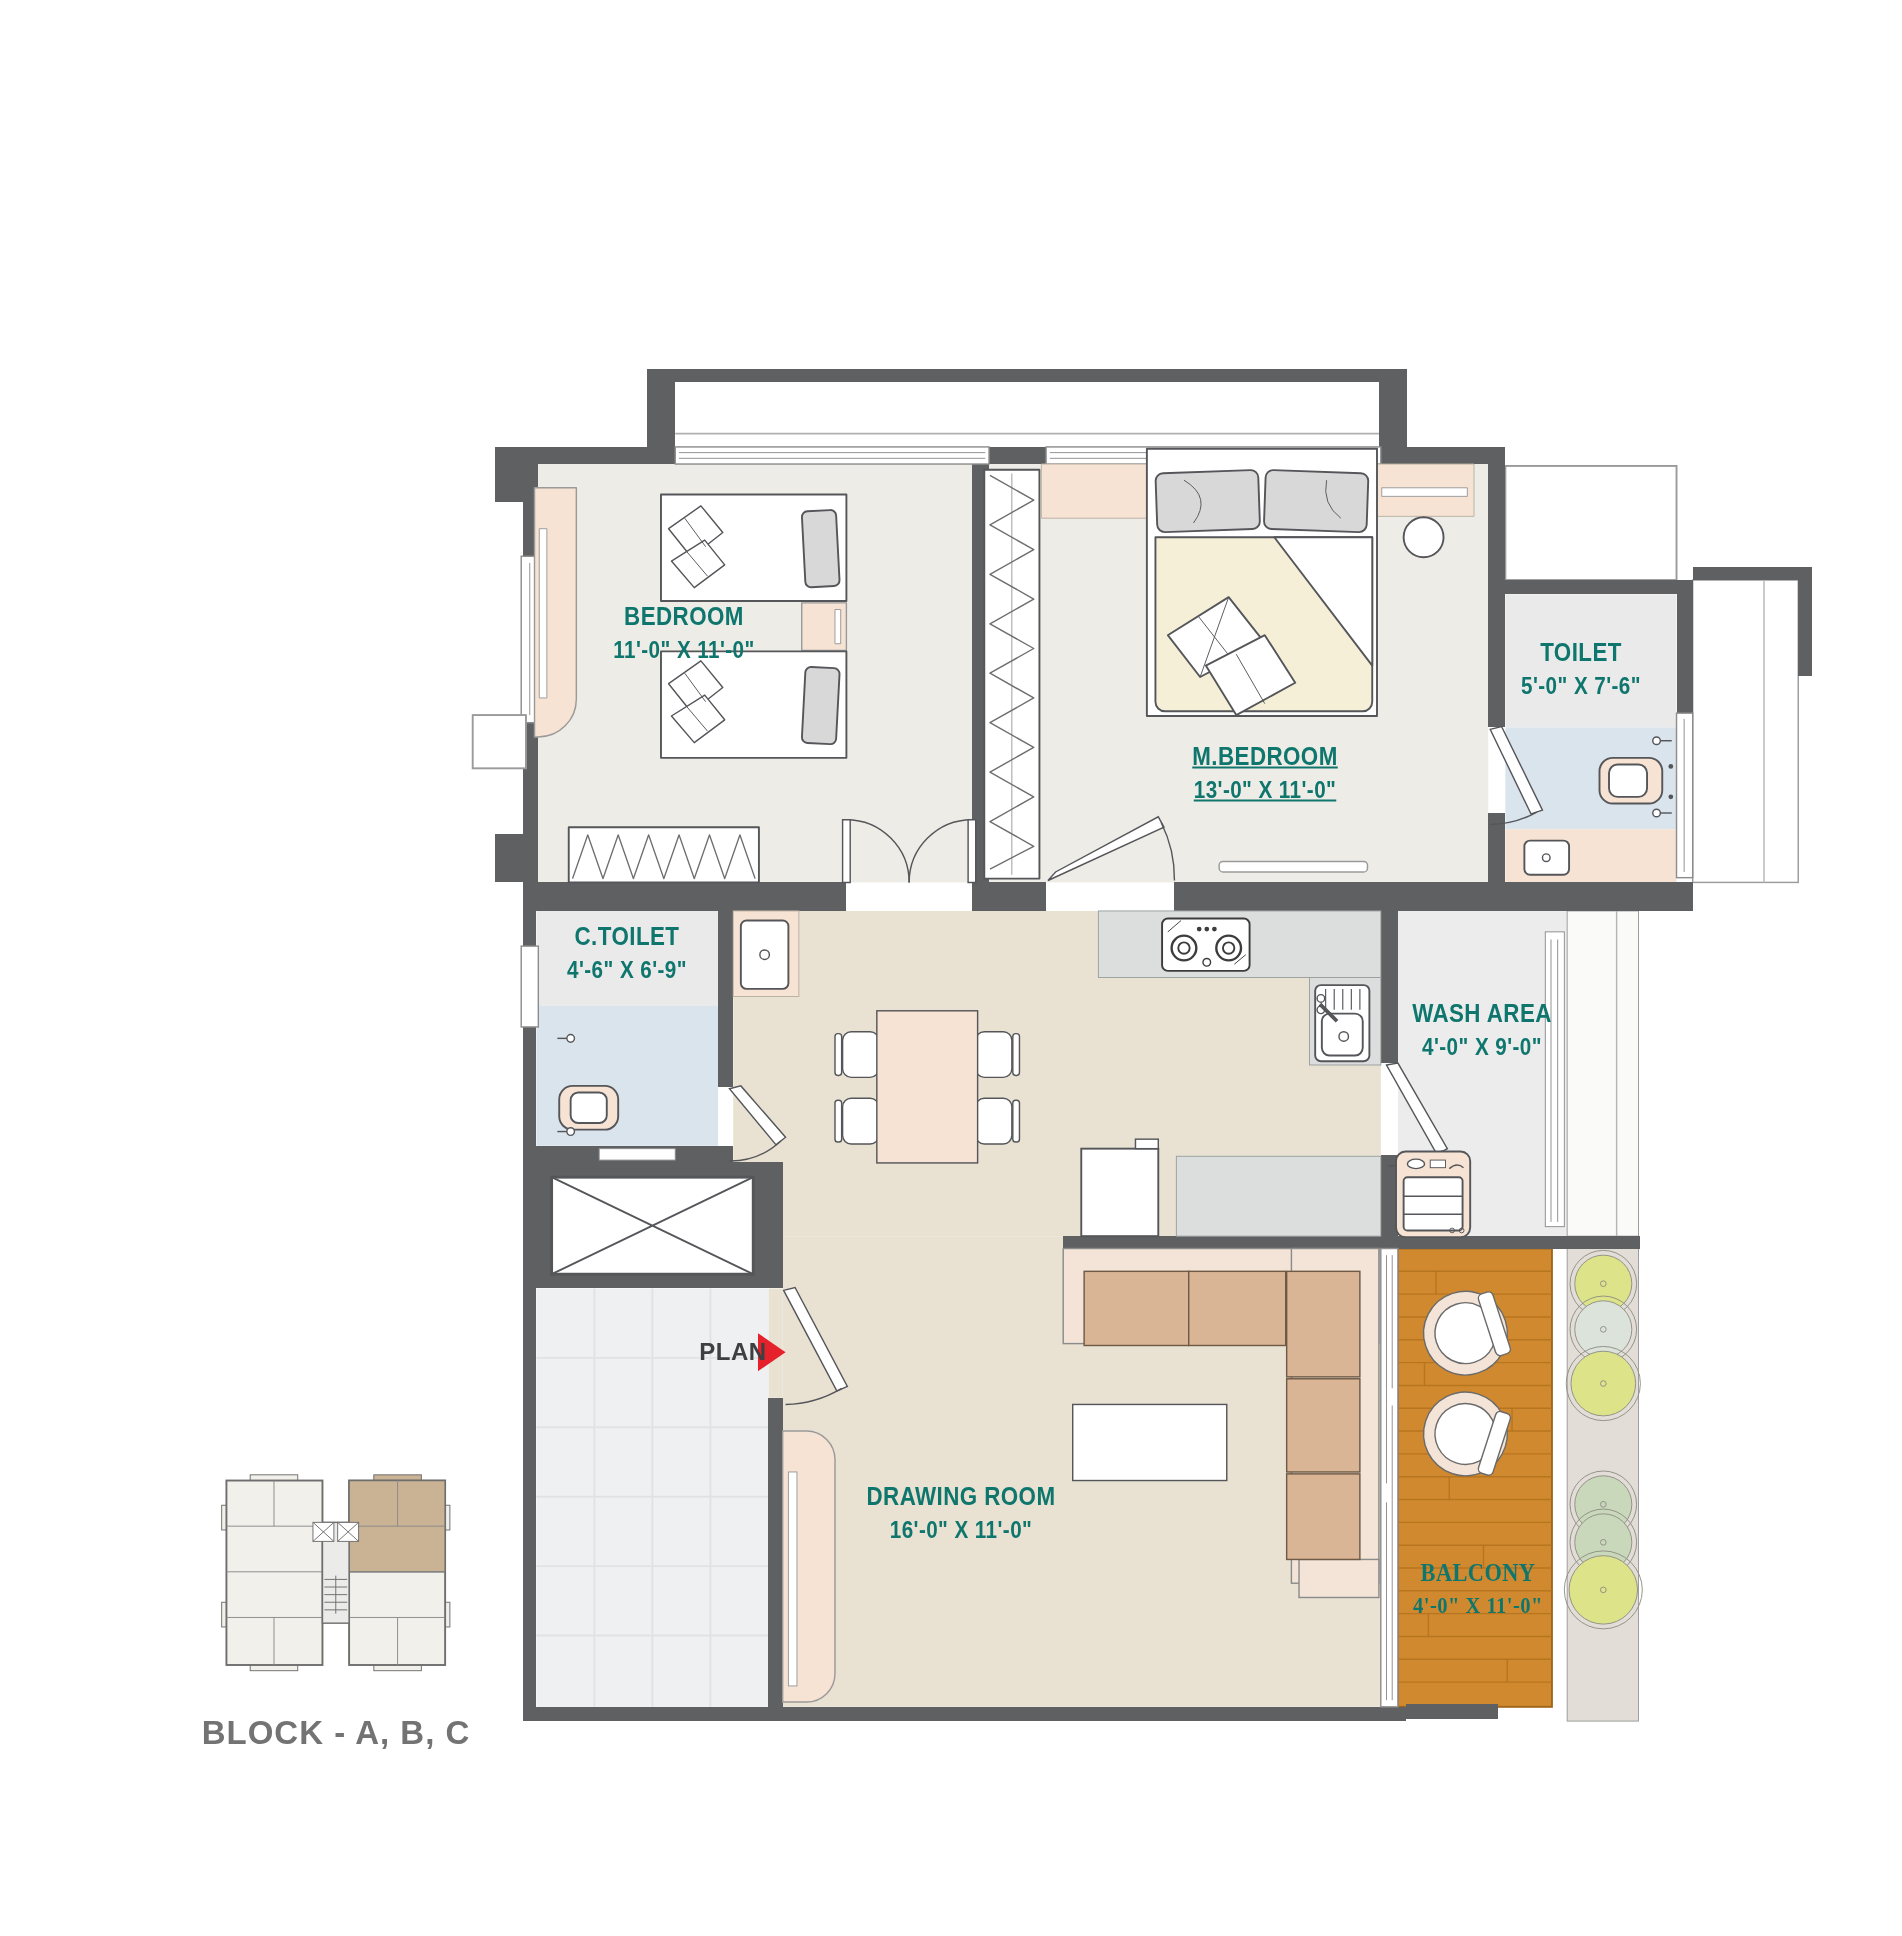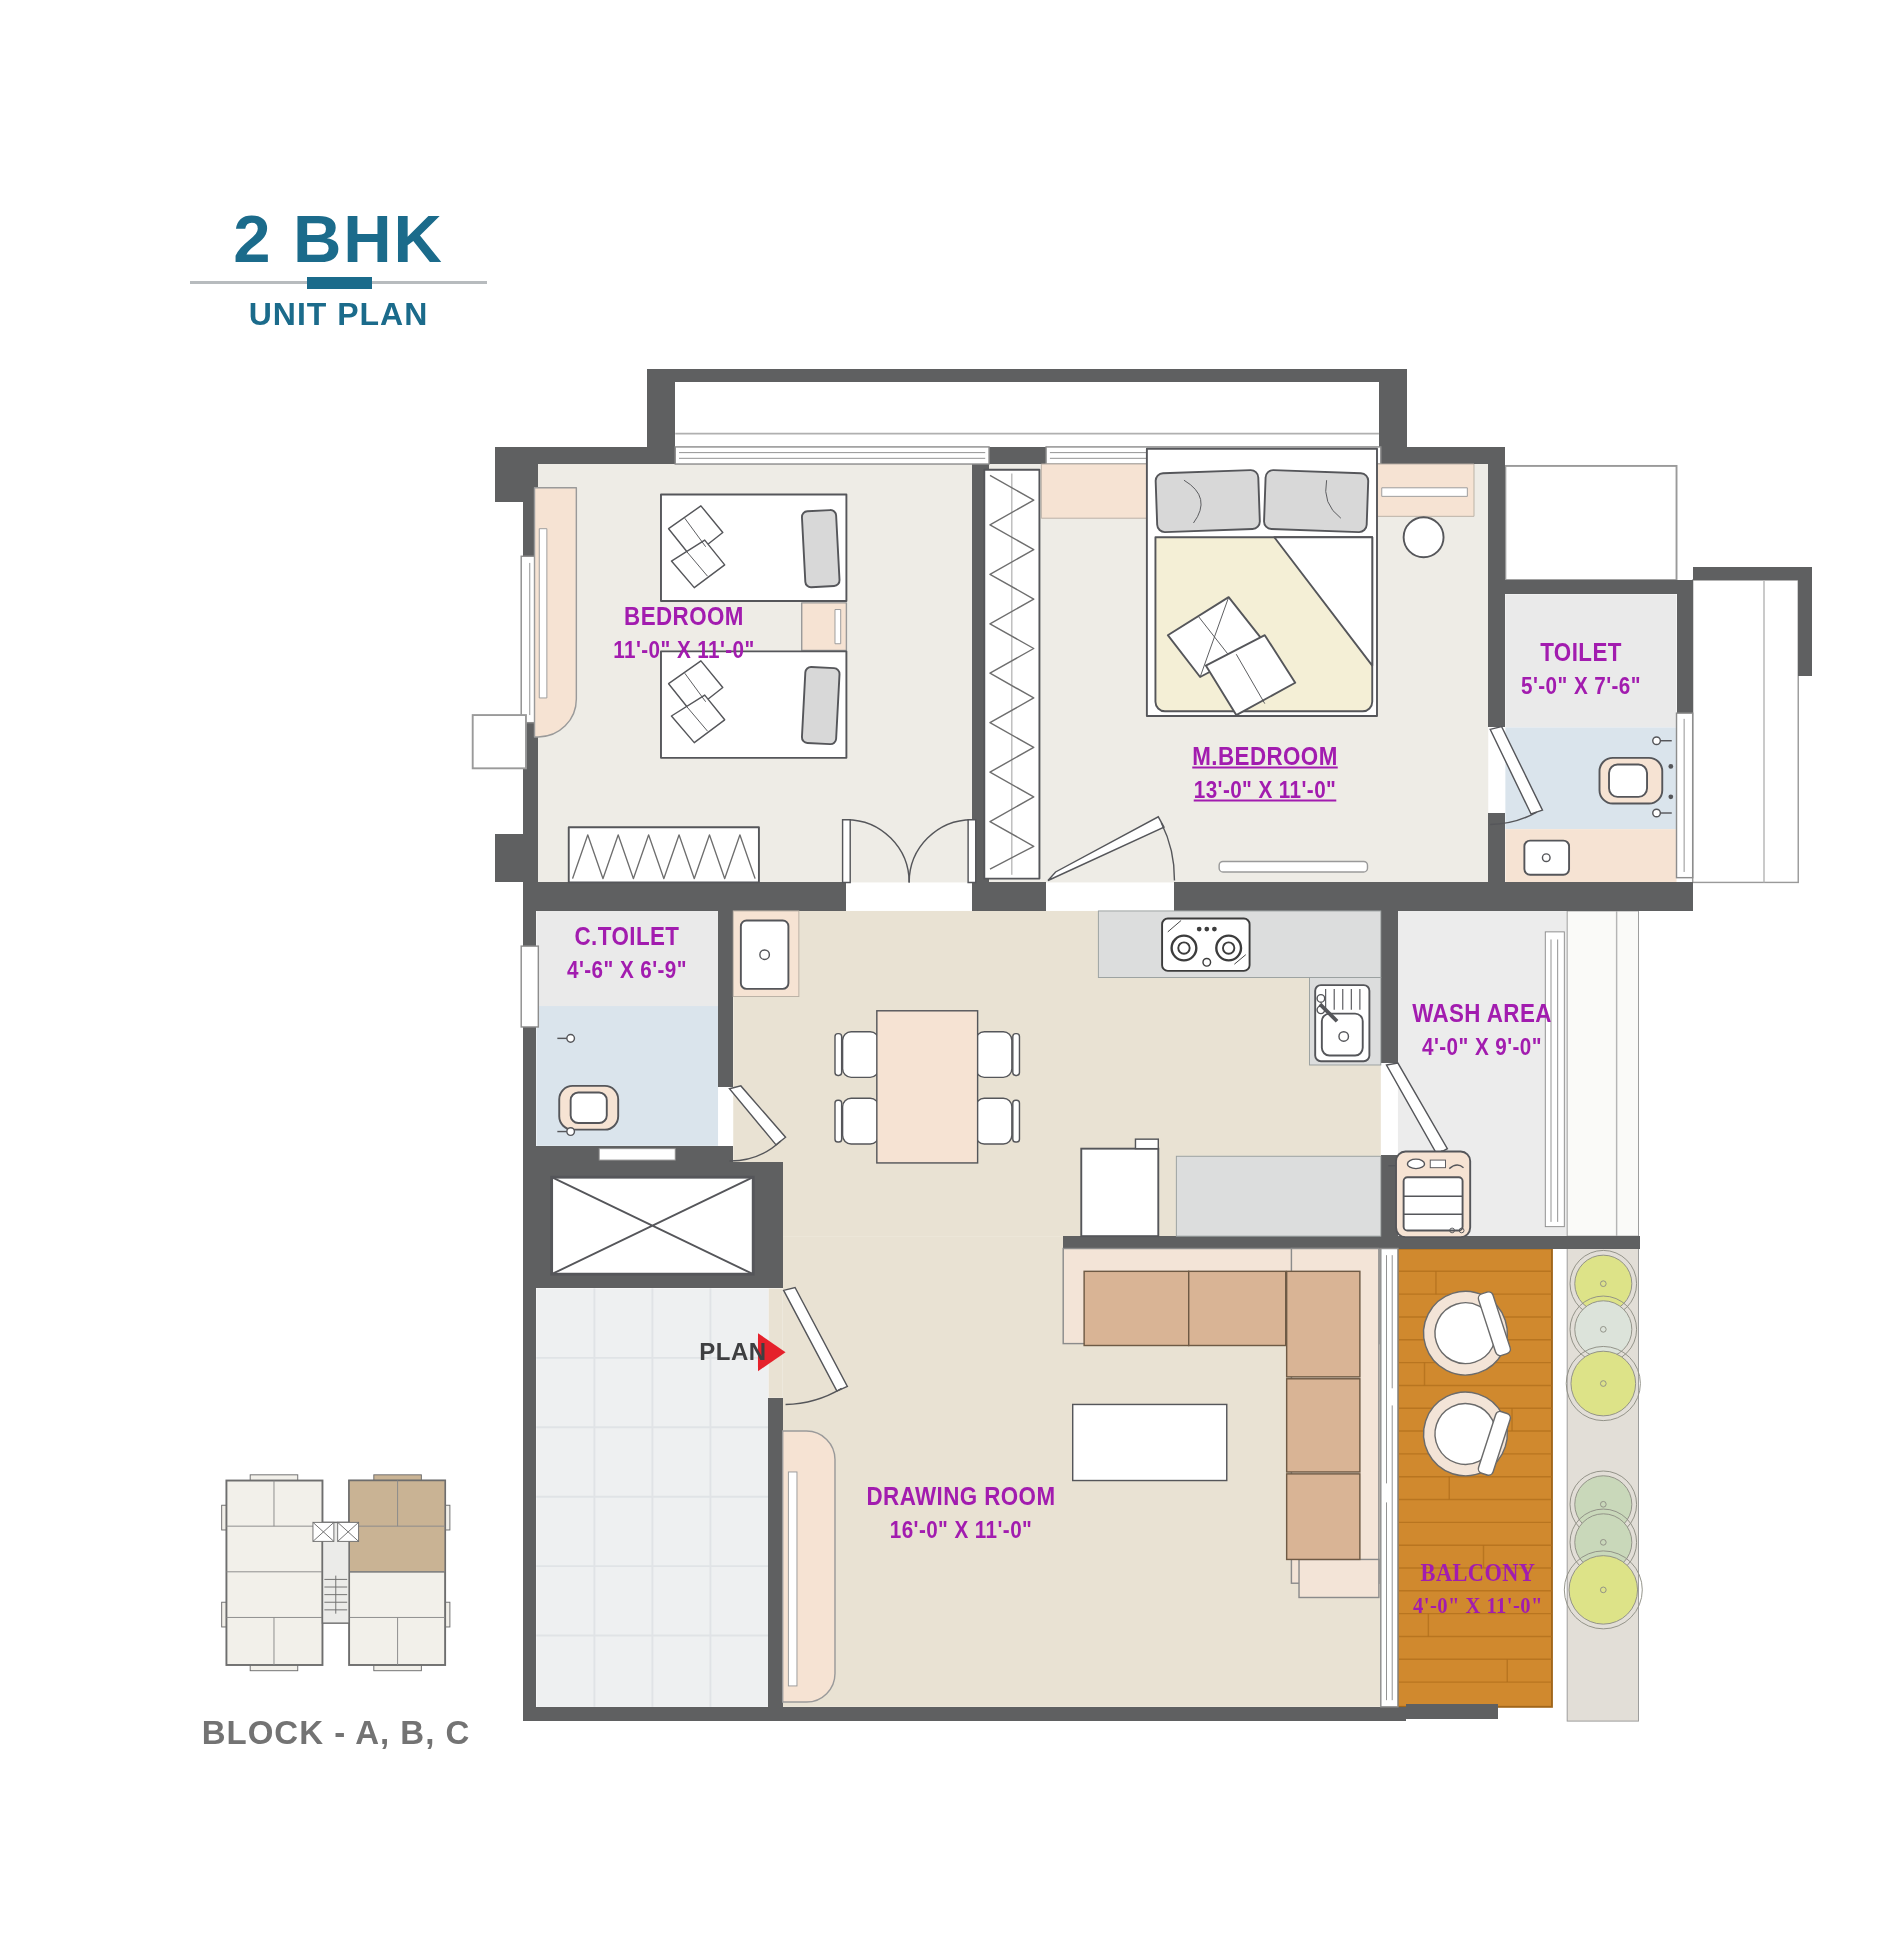--- a/index.html
+++ b/index.html
@@ -7,21 +7,21 @@
           font-family:"Liberation Sans",sans-serif;}
   .plan-svg{position:absolute;left:0;top:0;}
   
   .title{position:absolute;left:190px;top:205px;width:297px;color:#1b6b8b;}
   .t-main{font-size:67px;font-weight:700;letter-spacing:1.9px;text-align:center;line-height:1.0;}
   .t-line{position:relative;height:13.3px;margin-top:3.8px;}
   .t-line .thin{position:absolute;left:0;top:5.7px;width:100%;height:2.9px;background:#b7bbbe;}
   .t-line .thick{position:absolute;left:50%;top:1px;width:65px;height:12.4px;margin-left:-32px;background:#1b6b8b;}
   .t-sub{font-size:32px;font-weight:700;letter-spacing:1px;text-align:center;margin-top:6.7px;}
   
-  .lbl{position:absolute;transform:translate(-50%,-50%);text-align:center;color:#a21caf;
+  .lbl{position:absolute;transform:translate(-50%,-50%);text-align:center;color:#0f766e;
        font-weight:700;white-space:nowrap;line-height:1.3;}
   .lbl .nm{font-size:26px;letter-spacing:0.5px;transform:scaleX(.86);}
   .lbl .dm{font-size:24px;letter-spacing:0.5px;transform:scaleX(.86);}
   .entry-lbl{position:absolute;transform:translate(-50%,-50%);font-size:24px;font-weight:700;
              color:#3e3f41;white-space:nowrap;letter-spacing:0.5px;}
   .block-caption{position:absolute;left:336px;top:1733px;transform:translate(-50%,-50%);
                  font-size:33px;font-weight:700;color:#737373;letter-spacing:1px;white-space:nowrap;}
 </style>
 </head>
 <body>
@@ -381,28 +381,20 @@
     <path d="M5 62H106M5 110H106M5 158H106M134 62H235M134 110H235M134 158H235M55 14V62M185 14V62M55 158V208M185 158V208" stroke="#8a8a8a" stroke-width="1" fill="none"></path>
     <rect x="106" y="58" width="28" height="106" fill="#ebebe9" stroke="#6e6e6e" stroke-width="1.5"></rect>
     <rect x="96" y="58" width="22" height="20" fill="#ffffff" stroke="#6e6e6e" stroke-width="1"></rect>
     <path d="M96 58l22 20M118 58L96 78" stroke="#6e6e6e" stroke-width="1" fill="none"></path>
     <rect x="122" y="58" width="22" height="20" fill="#ffffff" stroke="#6e6e6e" stroke-width="1"></rect>
     <path d="M122 58l22 20M144 58l-22 20" stroke="#6e6e6e" stroke-width="1" fill="none"></path>
     <path d="M108 118H132M108 126H132M108 134H132M108 142H132M108 150H132M120 114V154" stroke="#6e6e6e" stroke-width="1" fill="none"></path>
   </g>
 </svg>
 
-<div class="title">
-  <div class="t-main">2 BHK</div>
-  <div class="t-line">
-    <div class="thin"></div>
-        <div class="thick"></div>
-  </div>
-  <div class="t-sub">UNIT PLAN</div>
-</div>
 
 <div class="lbl" style="left:684px;top:632px;">
   <div class="nm">BEDROOM</div>
   <div class="dm">11'-0" X 11'-0"</div>
 </div>
 
 <div class="lbl" style="left:1265px;top:772px;text-decoration:underline;">
   <div class="nm">M.BEDROOM</div>
   <div class="dm">13'-0" X 11'-0"</div>
 </div>

